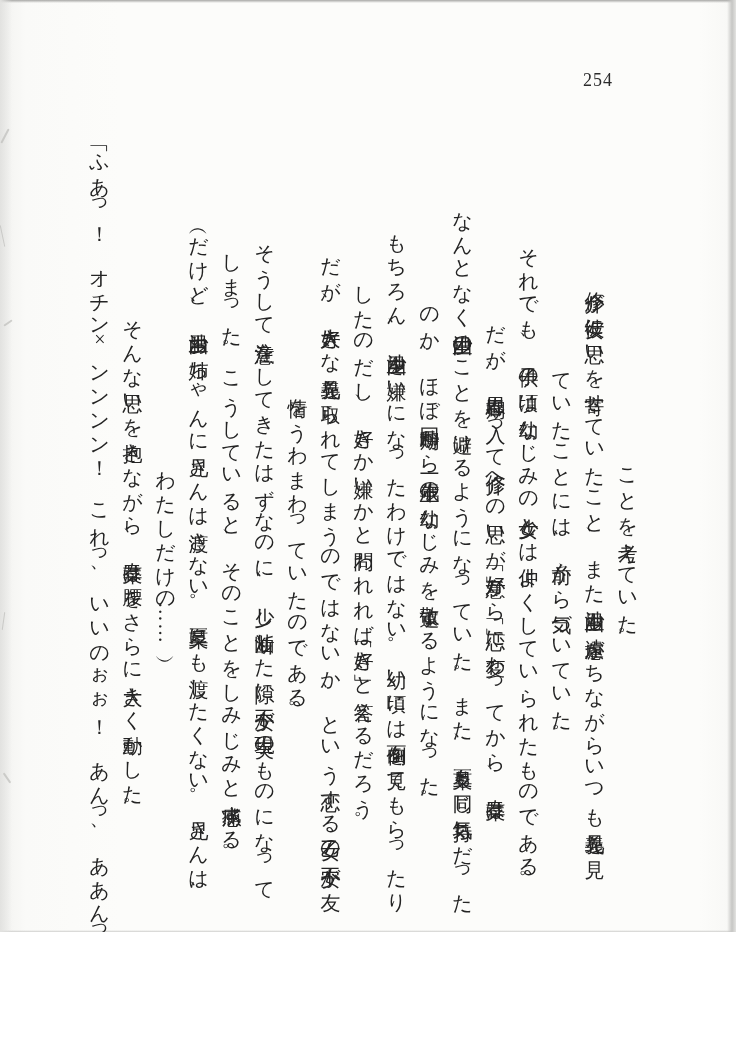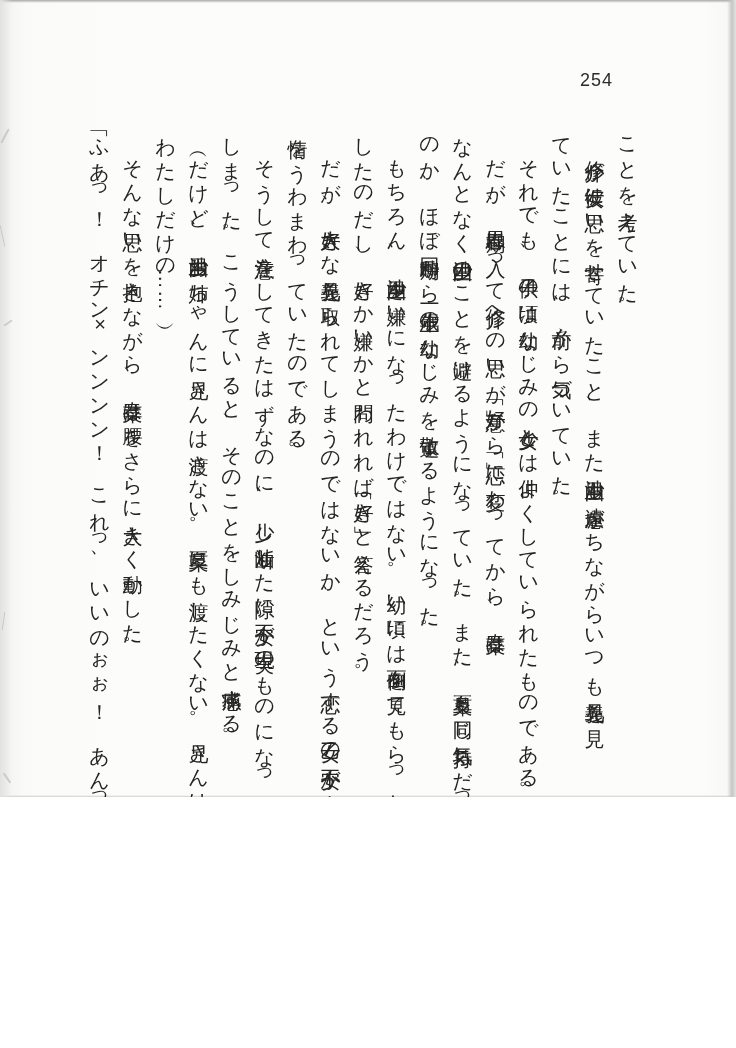--- a/index.html
+++ b/index.html
@@ -4,24 +4,25 @@
 <title>254</title>
 <style>
   html, body {
     margin: 0;
     padding: 0;
     background: #ffffff;
   }
   .page {
     position: relative;
     width: 736px;
-    height: 797px;
+    height: 932px;
     overflow: hidden;
     background: linear-gradient(to right, #f2f2f0 0px, #fafaf8 26px, #fcfcfa 120px, #fcfcfa 700px, #f7f7f5 736px);
-    font-family: Liberation Sans, sans-serif;
+    font-family: Liberation Serif, serif;
+    text-align: center;
   }
   .edge-top {
     position: absolute;
     top: 0; left: 0; right: 0;
     height: 3px;
     background: linear-gradient(to bottom, #a8a8a6, rgba(252,252,250,0));
   }
   .edge-bottom {
     position: absolute;
     bottom: 0; left: 0; right: 0;

